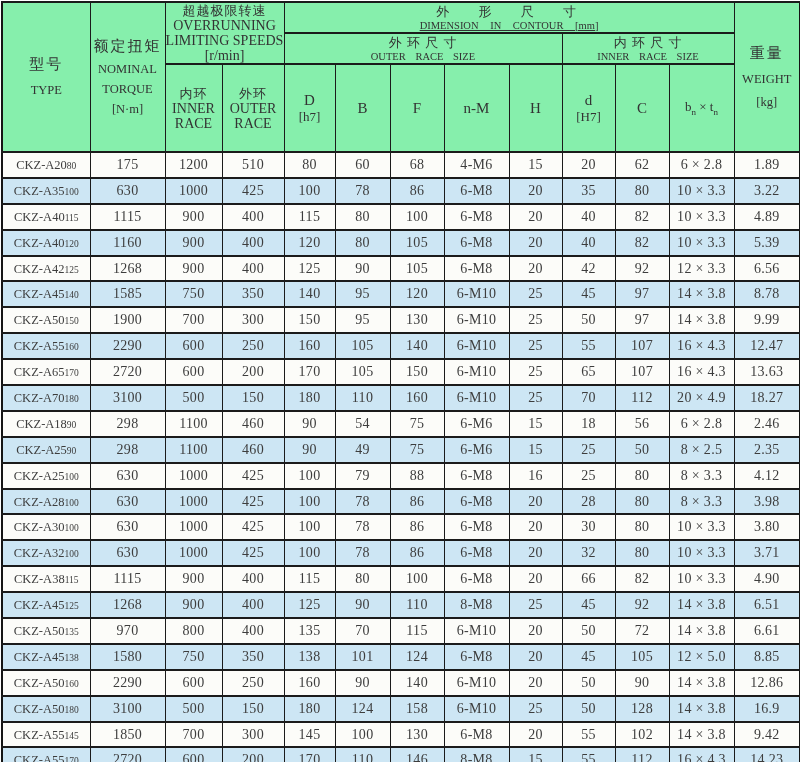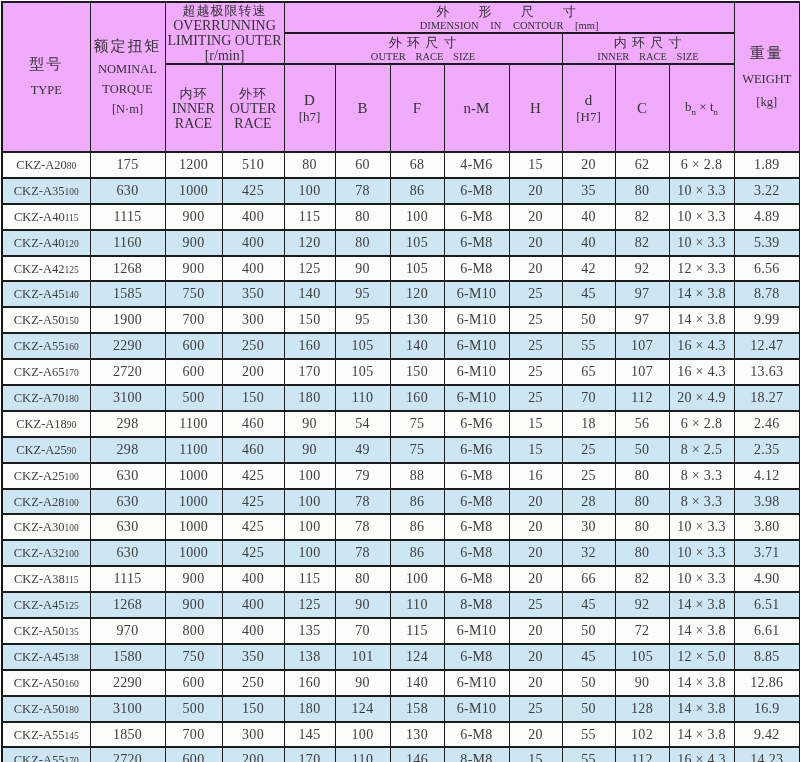--- a/index.html
+++ b/index.html
@@ -29,21 +29,21 @@
     border-left: 1px solid #1b1b1b;
     border-right: 1px solid #1b1b1b;
     border-top: 2px solid #1b1b1b;
     border-bottom: 2px solid #1b1b1b;
     text-align: center;
     vertical-align: middle;
     padding: 0;
     overflow: hidden;
   }
   thead th {
-    background: #f0abfc;
+    background: #86efac;
     font-weight: normal;
     margin-left: 24px;
   }
   tr.hr1 { height: 31px; }
   tr.hr2 { height: 31px; }
   tr.hr3 { height: 88px; }
   tbody tr { height: 25.9px; }
   tbody tr td { background: #fcfcf9; font-size: 14px; letter-spacing: 0.3px; }
   tbody tr.alt td { background: #cde6f4; }
 
@@ -54,21 +54,21 @@
     justify-content: center;
   }
   .zh-lg  { font-size: 15px; line-height: 19px; letter-spacing: 2px; color: #333; font-family: Liberation Mono, monospace; }
   .zh-md  { font-size: 13px; line-height: 15px; letter-spacing: 1px;  color: #333; }
   .en-md  { font-size: 12.5px; line-height: 16px; color: #333; }
   .en-sm  { font-size: 14px; line-height: 15px; color: #333; }
   .en-xs  { font-size: 10.5px; line-height: 13px; color: #333; }
   .gap-lg > * + * { margin-top: 7px; }
   .gap-md > * + * { margin-top: 4px; }
   .wide-zh  { word-spacing: 14px; letter-spacing: 6px; }
-  .wide-en  { word-spacing: 9px; }
+  .wide-en  { word-spacing: 9px; text-decoration: underline; }
   .wide-en2 { word-spacing: 7px; }
   .sym { font-size: 15px; color: #333; line-height: 17px; }
   .sym-sub { font-size: 13px; color: #333; line-height: 15px; }
   sub { font-size: 9px; }
   .type-cell { letter-spacing: 0; }
   .type-main { font-size: 12.5px; }
   .type-sub  { font-size: 9.5px; }
 </style>
 </head>
 <body>
@@ -103,21 +103,21 @@
             <div class="zh-lg">额定扭矩</div>
             <div class="en-md">NOMINAL</div>
             <div class="en-md">TORQUE</div>
             <div class="en-md">[N·m]</div>
           </div>
         </th>
         <th colspan="2" rowspan="2">
           <div class="stack">
             <div class="zh-md">超越极限转速</div>
             <div class="en-sm">OVERRUNNING</div>
-            <div class="en-sm">LIMITING OUTER</div>
+            <div class="en-sm">LIMITING SPEEDS</div>
             <div class="en-sm">[r/min]</div>
           </div>
         </th>
         <th colspan="8">
           <div class="stack">
             <div class="zh-md wide-zh">外 形 尺 寸</div>
             <div class="en-xs wide-en">DIMENSION IN CONTOUR [mm]</div>
           </div>
         </th>
         <th rowspan="3">

